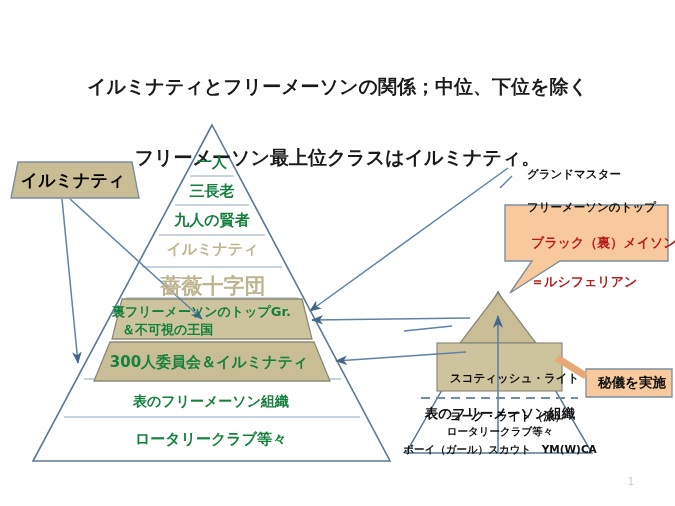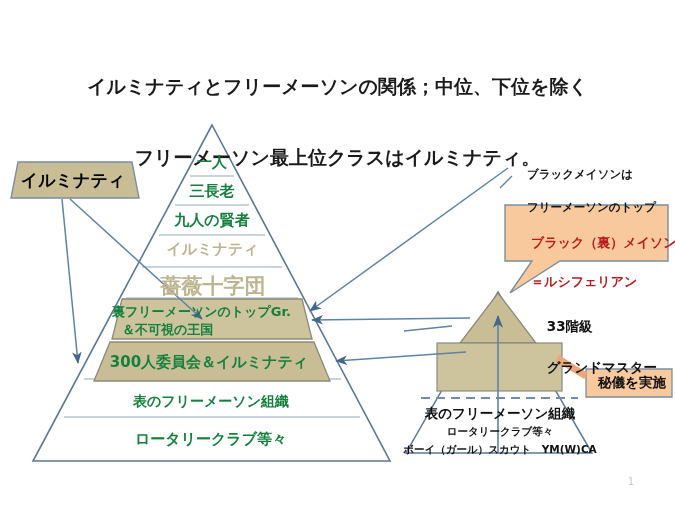--- a/index.html
+++ b/index.html
@@ -152,34 +152,34 @@
   <div class="txt layer-label" id="lbl-l5">薔薇十字団</div>
   <div class="txt layer-label" id="lbl-l6a">裏フリーメーソンのトップGr.</div>
   <div class="txt layer-label" id="lbl-l6b">＆不可視の王国</div>
   <div class="txt layer-label" id="lbl-l7">300人委員会＆イルミナティ</div>
   <div class="txt layer-label" id="lbl-l8">表のフリーメーソン組織</div>
   <div class="txt layer-label" id="lbl-l9">ロータリークラブ等々</div>
 
   <div class="txt" id="lbl-illuminati">イルミナティ</div>
 
   <div class="txt" id="lbl-black-note">
-    <span>ブラックメイソンは</span><br>
+    <span>グランドマスター</span><br>
     <span>フリーメーソンのトップ</span>
   </div>
 
   <div class="txt" id="lbl-black-box">
     <span>ブラック（裏）メイソン</span><br>
     <span>＝ルシフェリアン</span>
   </div>
 
-  <div class="txt" id="lbl-33">
-    <span>33階級</span><br>
-    <span>グランドマスター</span>
+
+  <div class="txt" id="lbl-rite">
+    <span>スコティッシュ・ライト</span><br>
+    <span>ヨーク・ライト（派）</span>
   </div>
-
 
   <div class="txt" id="lbl-secret">秘儀を実施</div>
 
   <div class="txt" id="lbl-r1">表のフリーメーソン組織</div>
   <div class="txt" id="lbl-r2">ロータリークラブ等々</div>
   <div class="txt" id="lbl-r3">ボーイ（ガール）スカウト　YM(W)CA</div>
 
   <div class="txt" id="page-num">1</div>
 
 </div>

